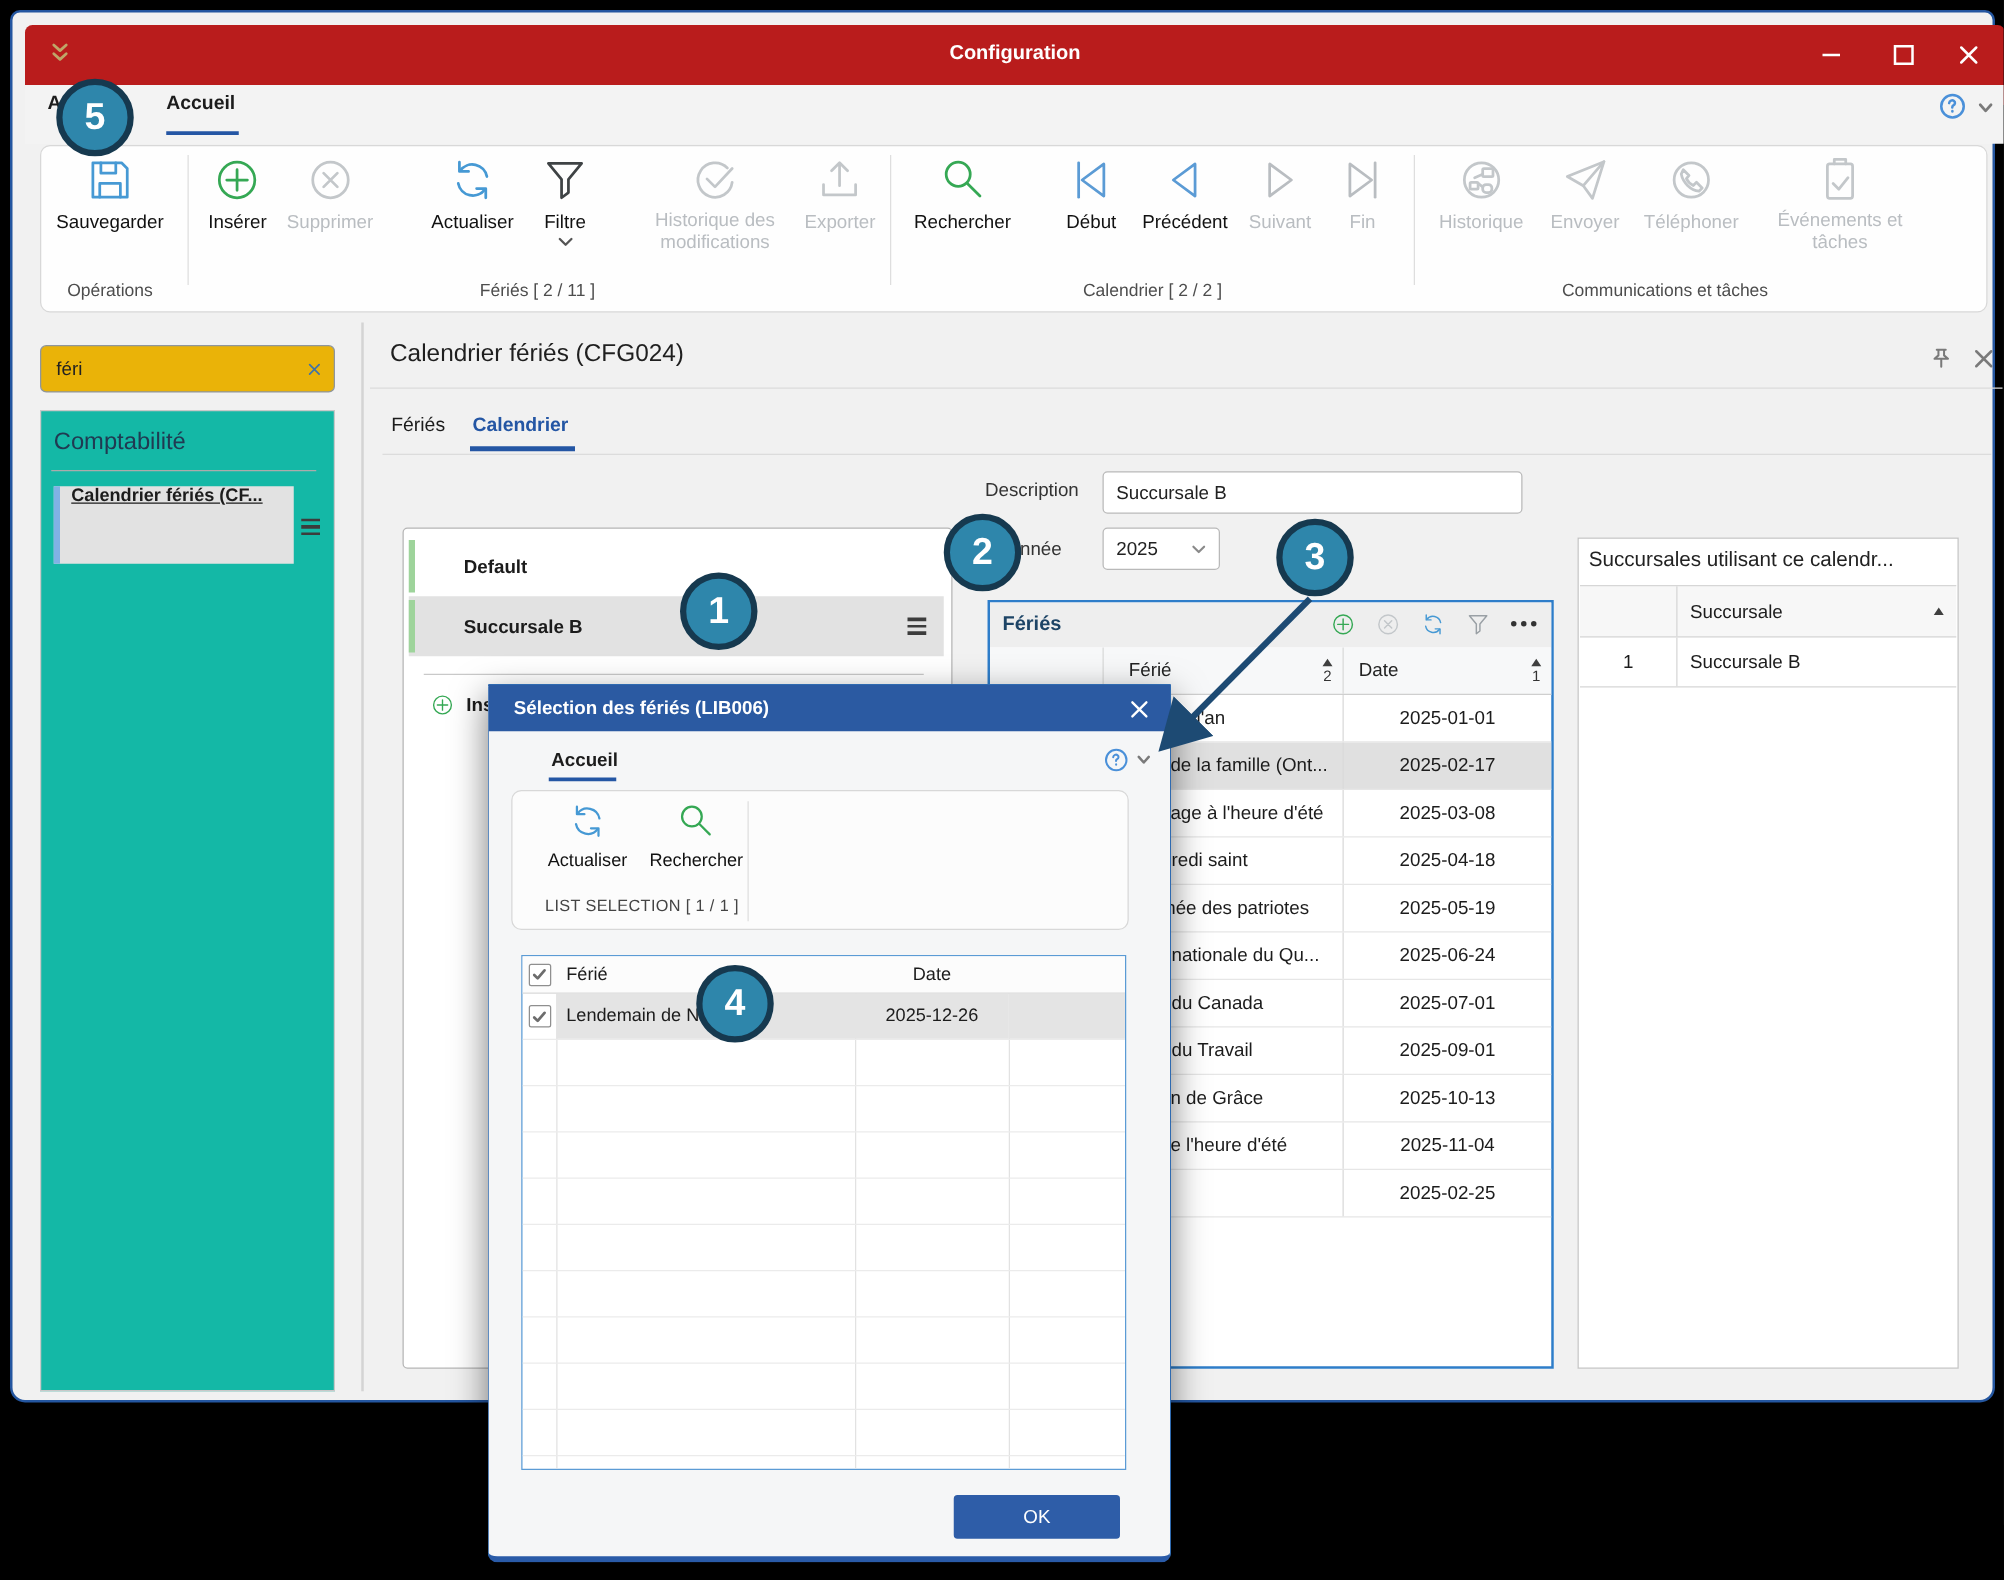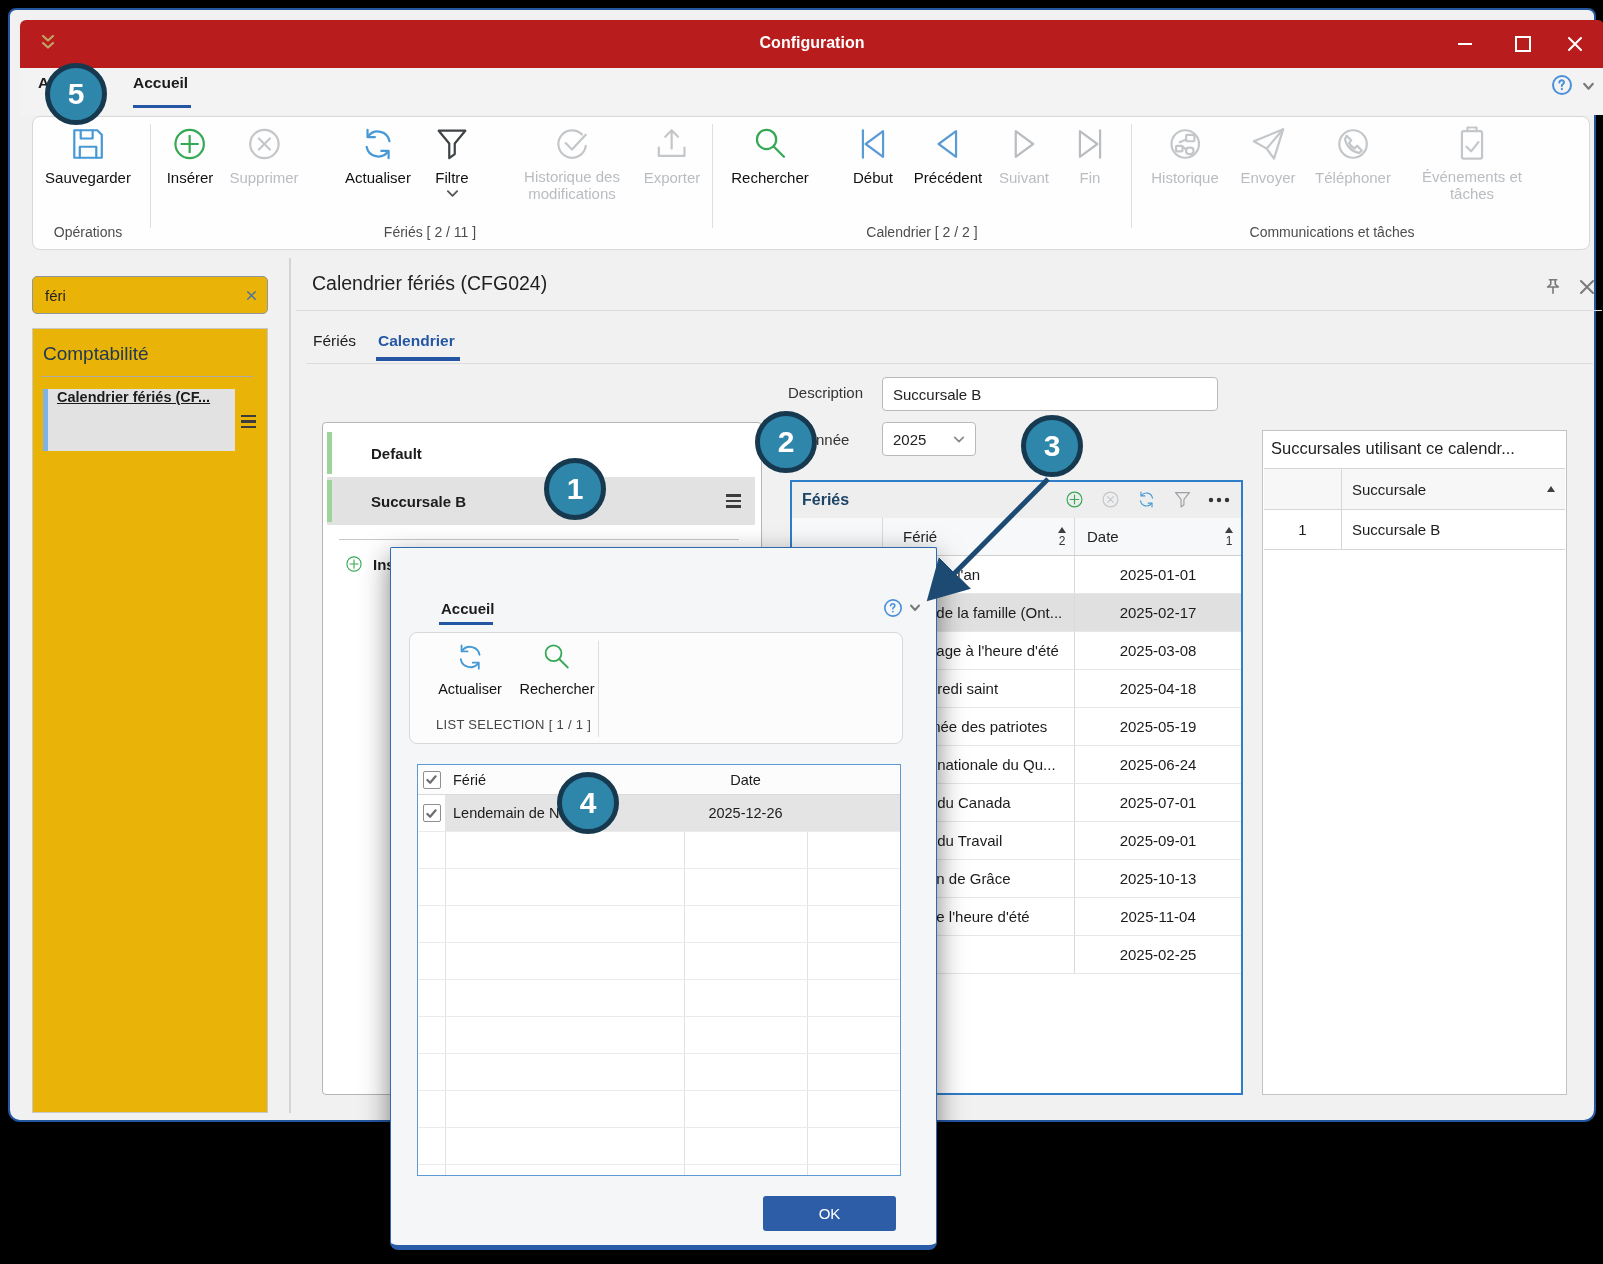--- a/index.html
+++ b/index.html
@@ -27,21 +27,21 @@
   .rbtn.disabled{color:#b9bdc1;}
   .rbtn .lbl2{white-space:normal;width:134px;line-height:1.12;}
   .rcap{position:absolute;top:214px;transform:translateX(-50%);font-size:14px;color:#4d4d4d;white-space:nowrap;}
   .rsep{position:absolute;top:114px;height:104px;width:1px;background:#dedede;}
   .ic-blue{stroke:#4699d4;}.ic-green{stroke:#35a854;}.ic-gray{stroke:#c3c7ca;}.ic-dark{stroke:#3f4345;}
   .ic-bblue{stroke:#5b9bd5;}.ic-mgray{stroke:#b9bdc1;}
   svg.oicon{fill:none;stroke-width:2.4;stroke-linecap:round;stroke-linejoin:round;}
   
   .sb-search{position:absolute;left:22px;top:266px;width:236px;height:38px;background:#eab308;border:1.5px solid #8f969c;
     border-radius:5px;box-sizing:border-box;display:flex;align-items:center;padding:0 10px;font-size:15px;}
-  .sb-panel{position:absolute;left:22px;top:318px;width:236px;height:785px;background:#eab308;border:1px solid #c8c8c8;box-sizing:border-box;padding-left:16px;}
+  .sb-panel{position:absolute;left:22px;top:318px;width:236px;height:785px;background:#14b8a6;border:1px solid #c8c8c8;box-sizing:border-box;padding-left:16px;}
   .sb-title{position:absolute;left:10px;top:14px;font-size:19px;color:#203a52;}
   .sb-rule{position:absolute;left:8px;top:47px;width:212px;height:1px;background:#ababab;}
   .sb-item{position:absolute;left:10px;top:60px;width:192px;height:62px;background:#e2e2e2;display:flex;align-items:flex-start;text-decoration:underline;}
   .sb-accent{position:absolute;left:0;top:0;width:5px;height:62px;background:#7fb2e5;}
   .sb-item-label{margin-left:14px;font-size:14.5px;font-weight:700;color:#1c1c1c;}
   .hamb{display:flex;flex-direction:column;gap:3px;cursor:pointer;}
   .hamb i{display:block;width:15px;height:2.4px;background:#3c3c3c;}
   .splitter{position:absolute;left:279px;top:248px;width:2px;height:855px;background:#d4d4d4;}
   
   .doc-title{position:absolute;left:302px;top:262px;font-size:19.5px;color:#1f1f1f;}
@@ -492,20 +492,28 @@
         </div>
         <div class="str">
           <div class="sc1">1</div>
           <div class="sc2">Succursale B</div>
         </div>
       </div>
     </div>
   </div>
 
   <div class="modal">
+    <div class="m-titlebar">
+      <span class="m-title">Sélection des fériés (LIB006)</span>
+      <div class="m-close">
+        <svg class="oicon" style="width:15px;height:15px;stroke:#fff;stroke-width:2" viewBox="0 0 16 16">
+            <path d="M2 2l12 12M14 2L2 14"></path>
+          </svg>
+      </div>
+    </div>
     <span class="m-tab">Accueil</span>
     <div class="m-tab-underline"></div>
     <div class="m-help">
       <svg class="oicon" style="width:20px;height:20px;stroke:#4a90d9;stroke-width:1.8" viewBox="0 0 22 22">
           <circle cx="11" cy="11" r="9"></circle>
           <path d="M8.3 8.5c.3-2 2.5-2.8 3.9-1.7 1.3 1 .9 2.7-.5 3.5-.7.4-.9.8-.9 1.6"></path>
           <path d="M10.9 14.8v.4"></path>
         </svg>
       <svg class="oicon" style="width:12px;height:10px;stroke:#7a7a7a;stroke-width:2" viewBox="0 0 12 10">
           <path d="M2 2.5l4 4.5 4-4.5"></path>

